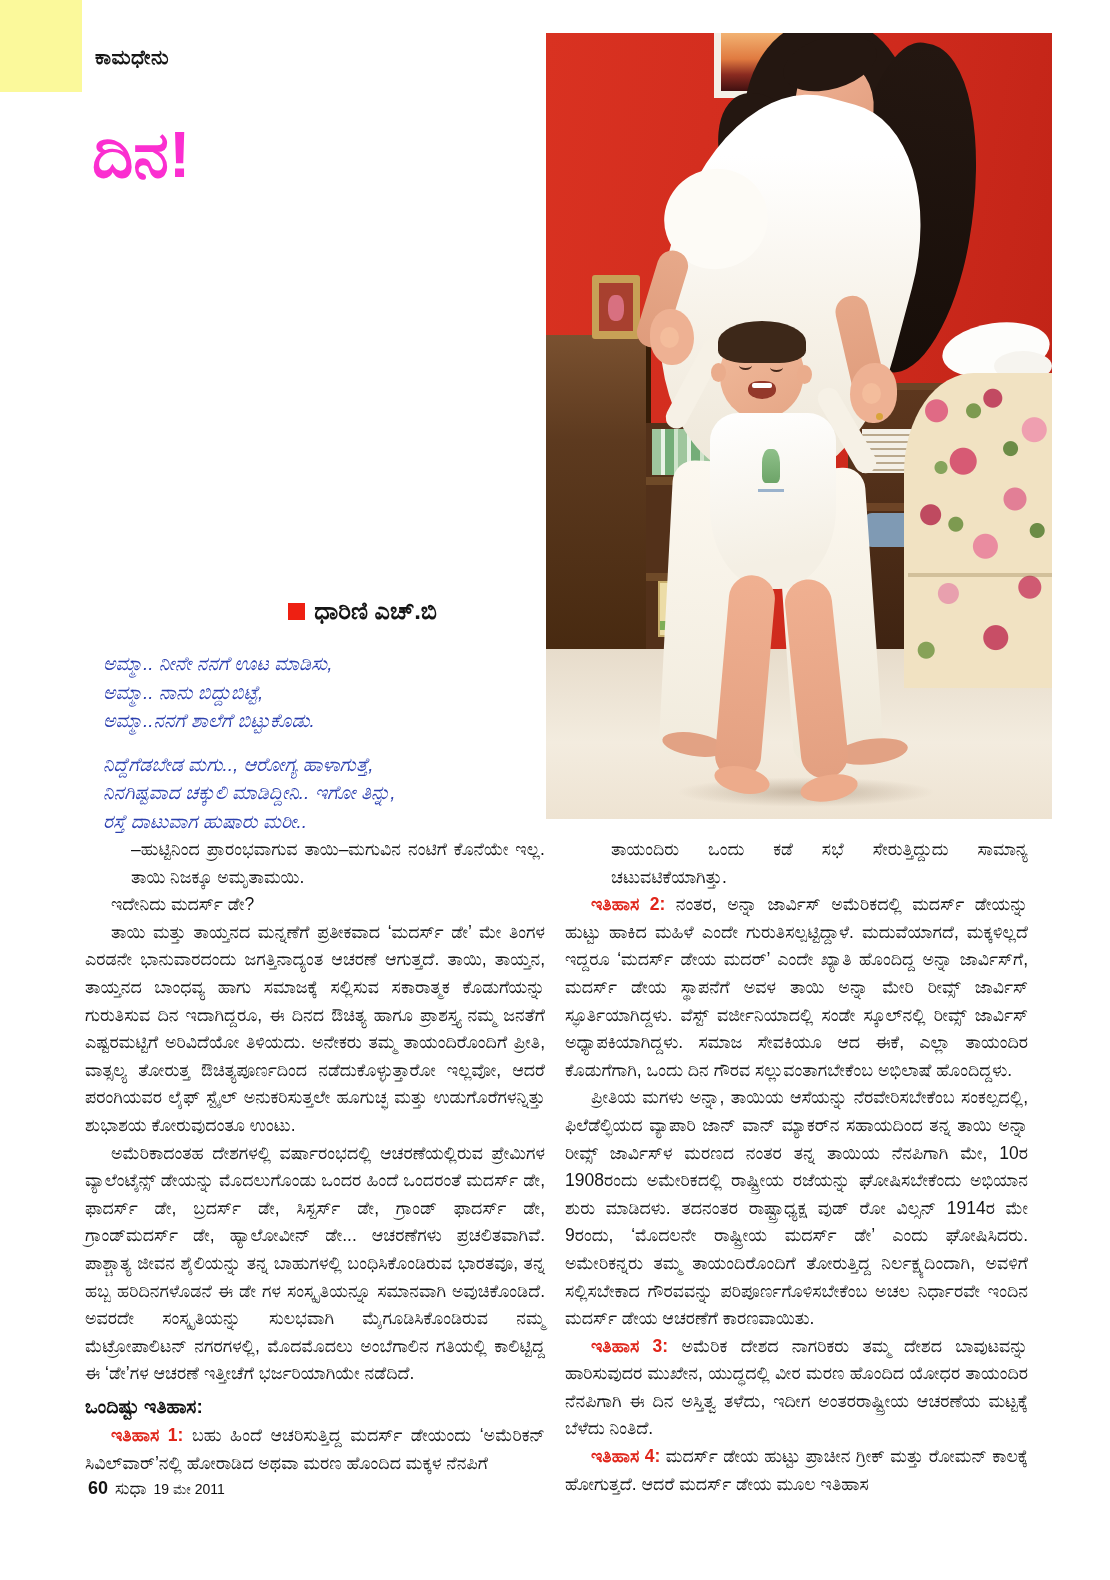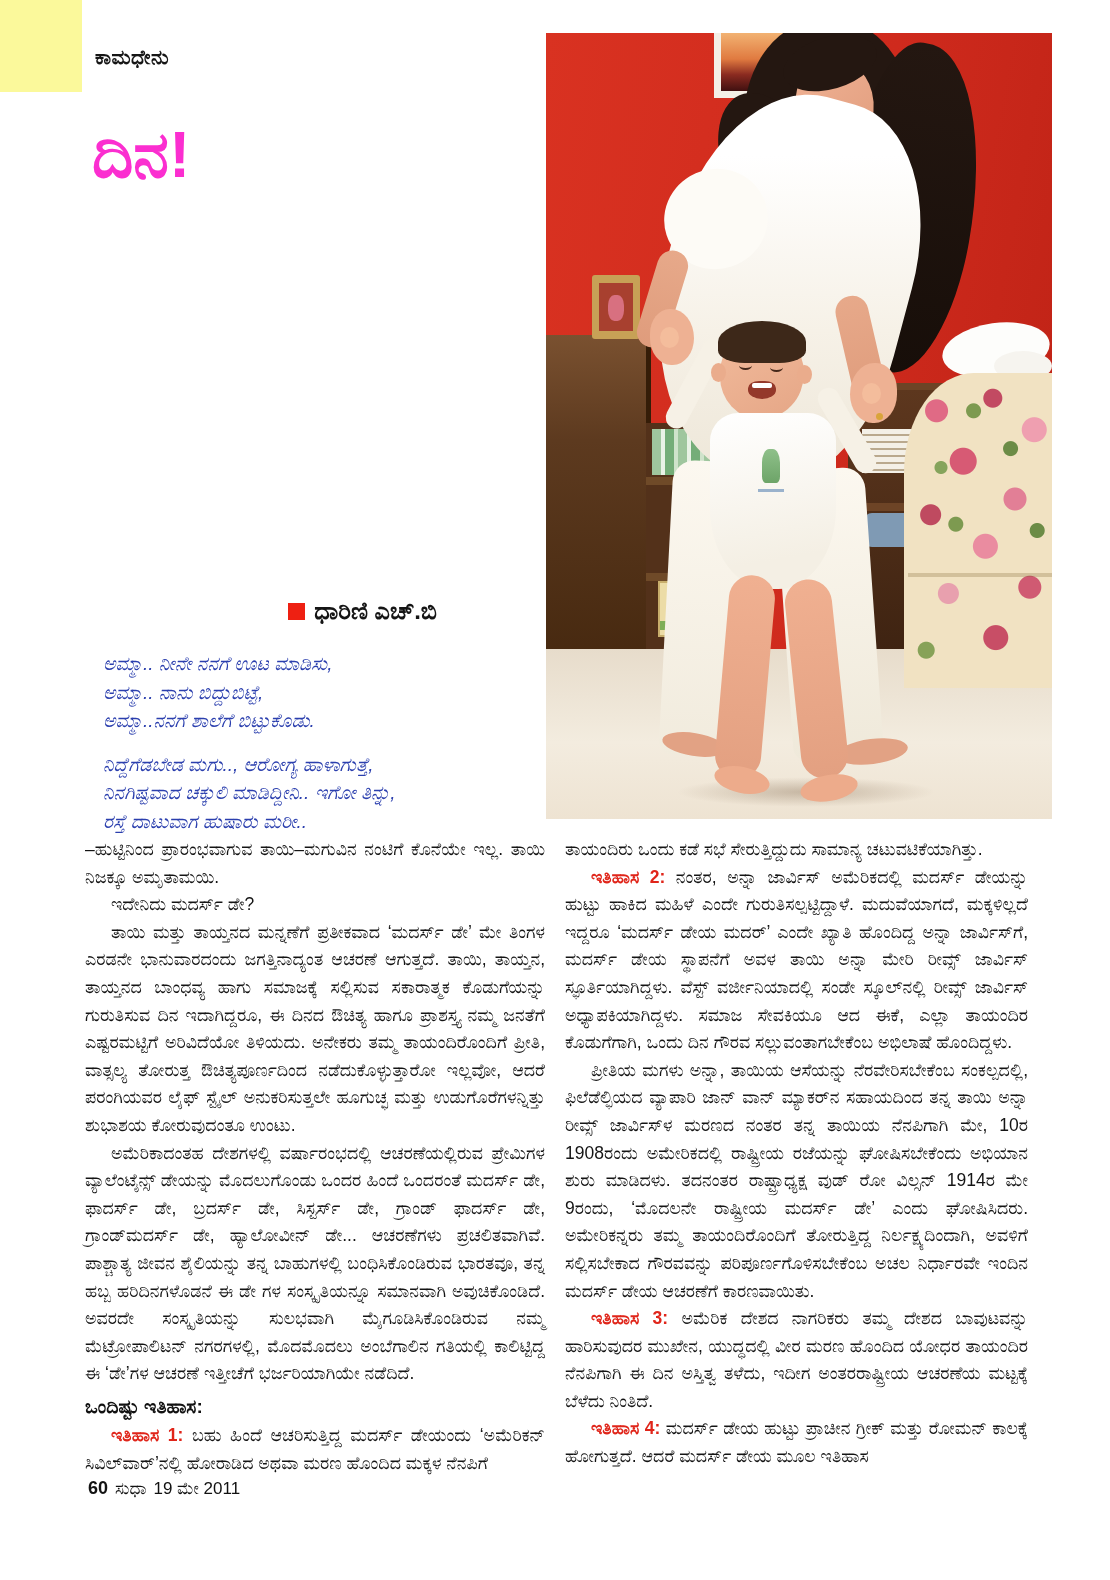--- a/index.html
+++ b/index.html
@@ -23,29 +23,29 @@
 
   
   .poem{left:103px;top:650px;width:440px;font-style:italic;color:#2b3fae;font-size:19px;line-height:28.5px;}
   .poem .stanza{margin:0 0 15px 0;}
 
   
   .col{position:absolute;top:836px;font-size:17.5px;line-height:27.6px;color:#141414;text-align:justify;}
   .col-left{left:85px;width:460px;}
   .col-right{left:565px;width:463px;}
   .col p{margin:0;text-indent:26px;}
-  .col p.flush{text-indent:0;}
+  .col p.flush{text-indent:0;margin-left:46px;}
   .col h3.subhead{margin:5px 0 2px 0;font-size:19px;font-weight:bold;text-indent:0;color:#111;}
   .hist-label{color:#e0251a;font-weight:bold;}
 
   
   .footer{left:88px;top:1478px;display:flex;align-items:baseline;gap:7px;color:#111;}
   .footer .num{font-size:18px;font-weight:bold;}
   .footer .mag{font-size:17px;}
-  .footer .date{font-size:17px;}
+  .footer .date{font-size:14px;}
 
   
   .photo{left:546px;top:33px;width:506px;height:786px;overflow:hidden;background:#cf2a1d;}
 </style>
 </head>
 <body>
 
 <div class="page">
 
   <div class="abs corner"></div>

